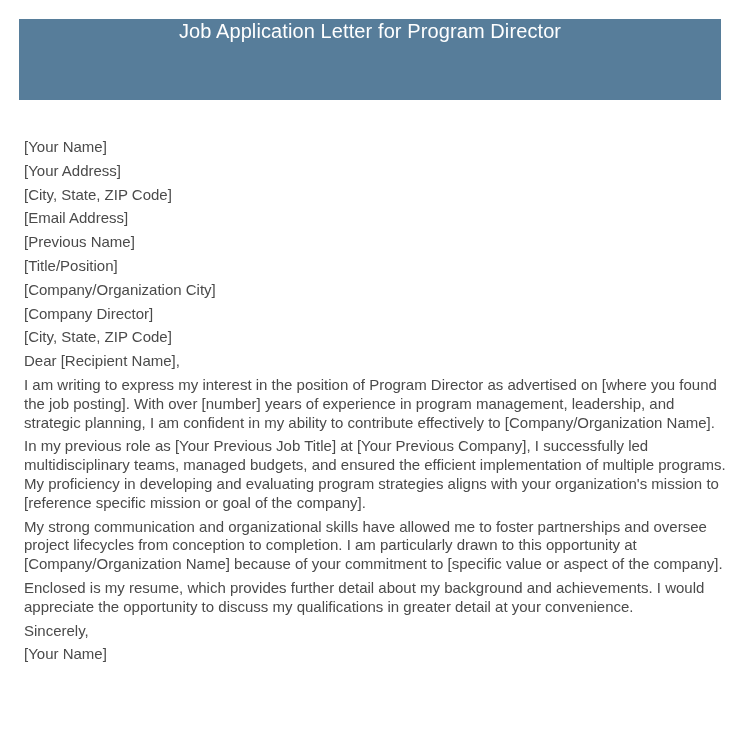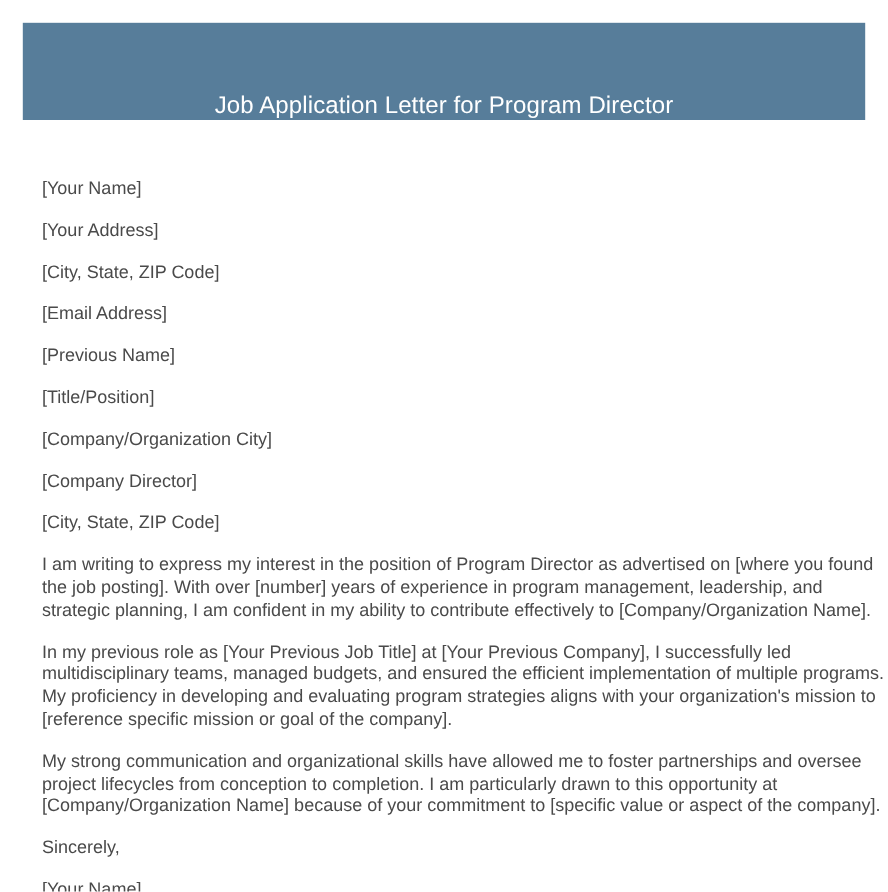--- a/index.html
+++ b/index.html
@@ -21,21 +21,21 @@
     background: #ffffff;
   }
   .letter-header {
     position: absolute;
     left: 19px;
     top: 19px;
     width: 702px;
     height: 81px;
     background: #577d9a;
     display: flex;
-    align-items: flex-end;
+    align-items: flex-start;
     justify-content: center;
   }
   .letter-header-title {
     color: #ffffff;
     font-size: 20px;
     font-weight: 400;
     line-height: 24px;
     letter-spacing: 0.1px;
     text-align: center;
     white-space: nowrap;
@@ -45,21 +45,21 @@
     left: 19px;
     top: 133px;
     width: 705px;
   }
   .letter-line,
   .letter-para {
     color: #4a4a4a;
     font-size: 15px;
     line-height: 18.8px;
     font-weight: 400;
-    margin: 16px;
+    margin: 5px;
     padding: 0;
     text-align: left;
     word-wrap: break-word;
   }
   .letter-para {
     width: 703px;
   }
 </style>
 </head>
 <body>
@@ -73,20 +73,22 @@
   <div class="letter-body">
       <div class="letter-line">[Your Name]</div>
       <div class="letter-line">[Your Address]</div>
       <div class="letter-line">[City, State, ZIP Code]</div>
       <div class="letter-line">[Email Address]</div>
       <div class="letter-line">[Previous Name]</div>
       <div class="letter-line">[Title/Position]</div>
       <div class="letter-line">[Company/Organization City]</div>
       <div class="letter-line">[Company Director]</div>
       <div class="letter-line">[City, State, ZIP Code]</div>
+      <div class="letter-line">Dear [Recipient Name],</div>
       <div class="letter-para">I am writing to express my interest in the position of Program Director as advertised on [where you found the job posting]. With over [number] years of experience in program management, leadership, and strategic planning, I am confident in my ability to contribute effectively to [Company/Organization Name].</div>
       <div class="letter-para">In my previous role as [Your Previous Job Title] at [Your Previous Company], I successfully led multidisciplinary teams, managed budgets, and ensured the efficient implementation of multiple programs. My proficiency in developing and evaluating program strategies aligns with your organization's mission to [reference specific mission or goal of the company].</div>
       <div class="letter-para">My strong communication and organizational skills have allowed me to foster partnerships and oversee project lifecycles from conception to completion. I am particularly drawn to this opportunity at [Company/Organization Name] because of your commitment to [specific value or aspect of the company].</div>
+      <div class="letter-para">Enclosed is my resume, which provides further detail about my background and achievements. I would appreciate the opportunity to discuss my qualifications in greater detail at your convenience.</div>
       <div class="letter-line">Sincerely,</div>
       <div class="letter-line">[Your Name]</div>
     </div>
 
 </div>
 
 </body></html>

